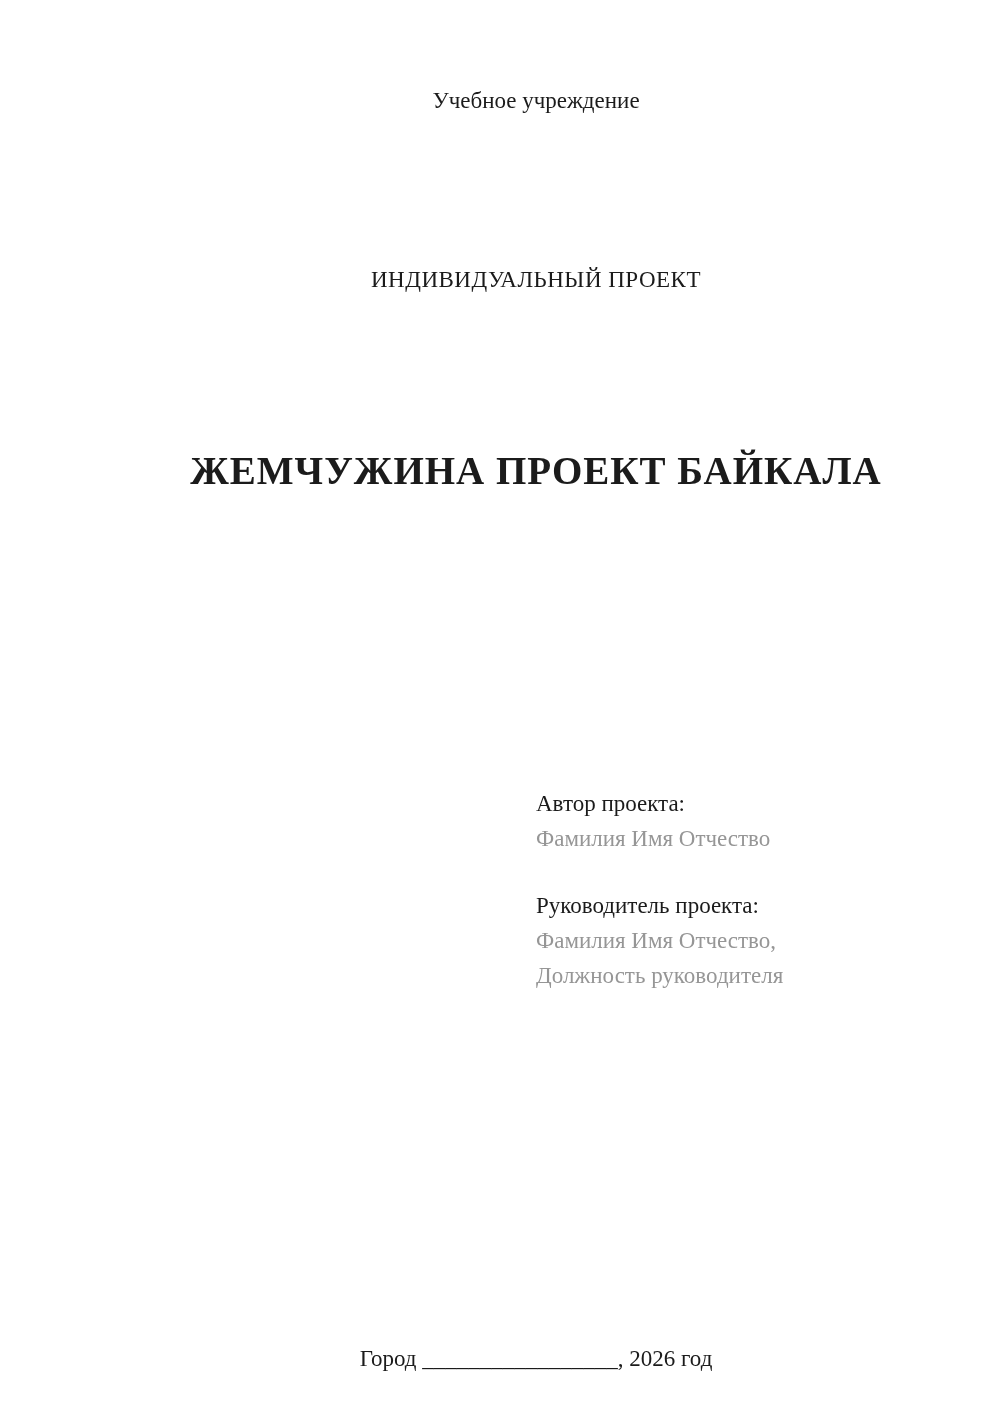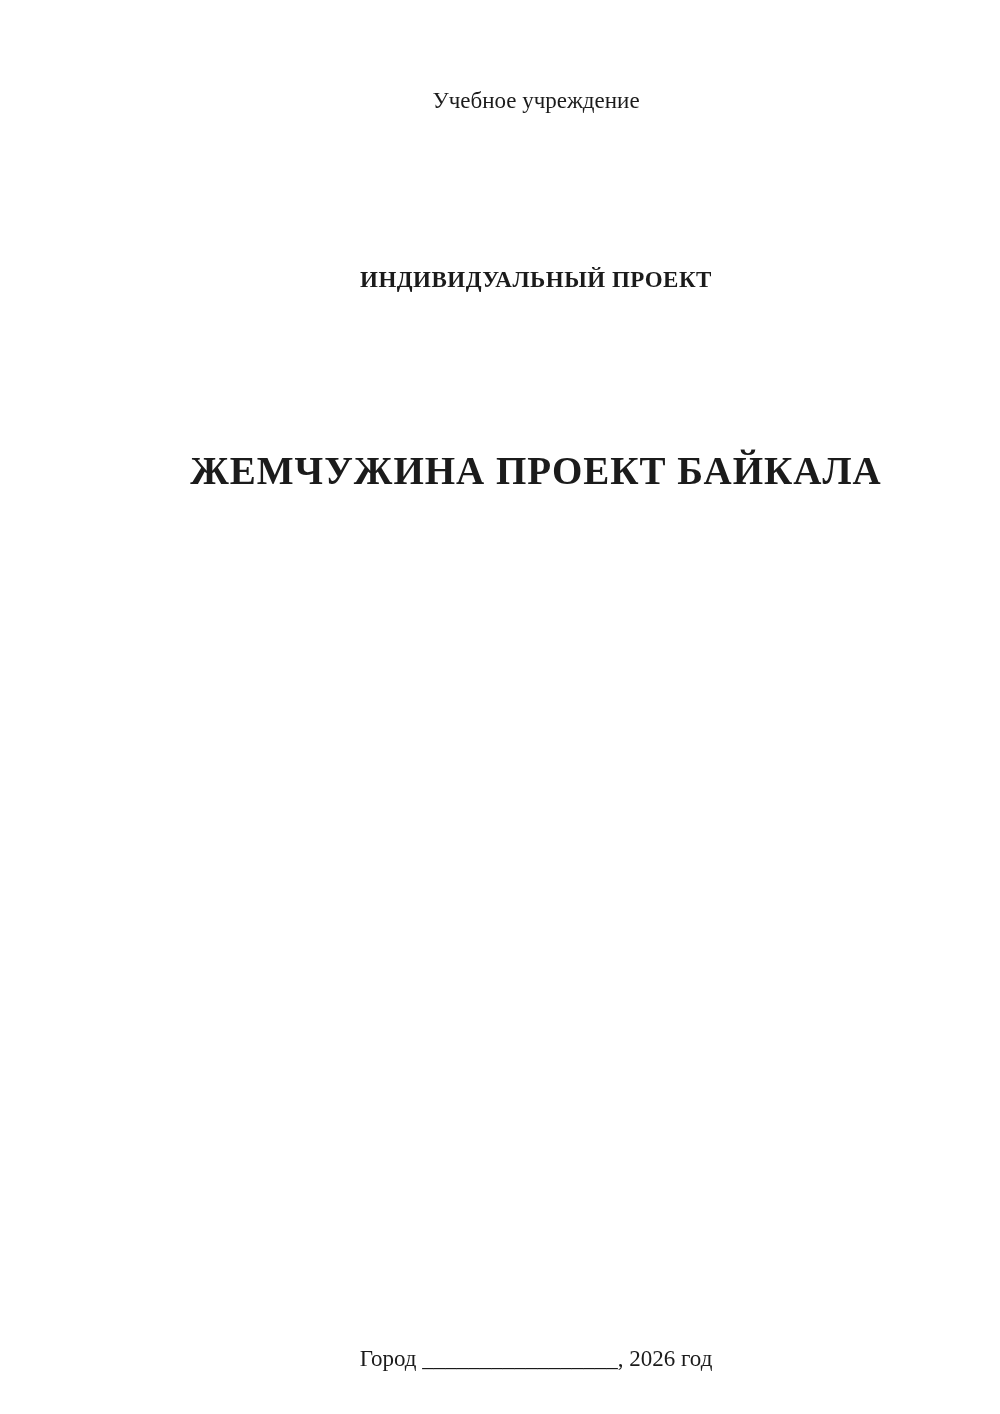--- a/index.html
+++ b/index.html
@@ -28,21 +28,21 @@
 
   .institution {
     top: 87px;
     font-size: 23px;
     line-height: 1.25;
   }
 
   .project-type {
     top: 266px;
     font-size: 23px;
-    font-weight: bold;
+    font-weight: normal;
     letter-spacing: 0.5px;
     line-height: 1.25;
   }
 
   .doc-title {
     top: 449px;
     font-size: 39px;
     font-weight: bold;
     letter-spacing: 1px;
     line-height: 1.15;
@@ -81,16 +81,27 @@
 <body>
 
 <div class="page">
 
   <div class="content-band institution">Учебное учреждение</div>
 
   <div class="content-band project-type">ИНДИВИДУАЛЬНЫЙ ПРОЕКТ</div>
 
   <div class="content-band doc-title">ЖЕМЧУЖИНА ПРОЕКТ БАЙКАЛА</div>
 
+  <div class="credits">
+    <div class="block">
+      <div class="label">Автор проекта:</div>
+      <div class="placeholder">Фамилия Имя Отчество</div>
+    </div>
+    <div class="block">
+      <div class="label">Руководитель проекта:</div>
+      <div class="placeholder">Фамилия Имя Отчество,</div>
+      <div class="placeholder">Должность руководителя</div>
+    </div>
+  </div>
 
   <div class="content-band city-line">Город _________________, 2026 год</div>
 
 </div>
 
 </body></html>

